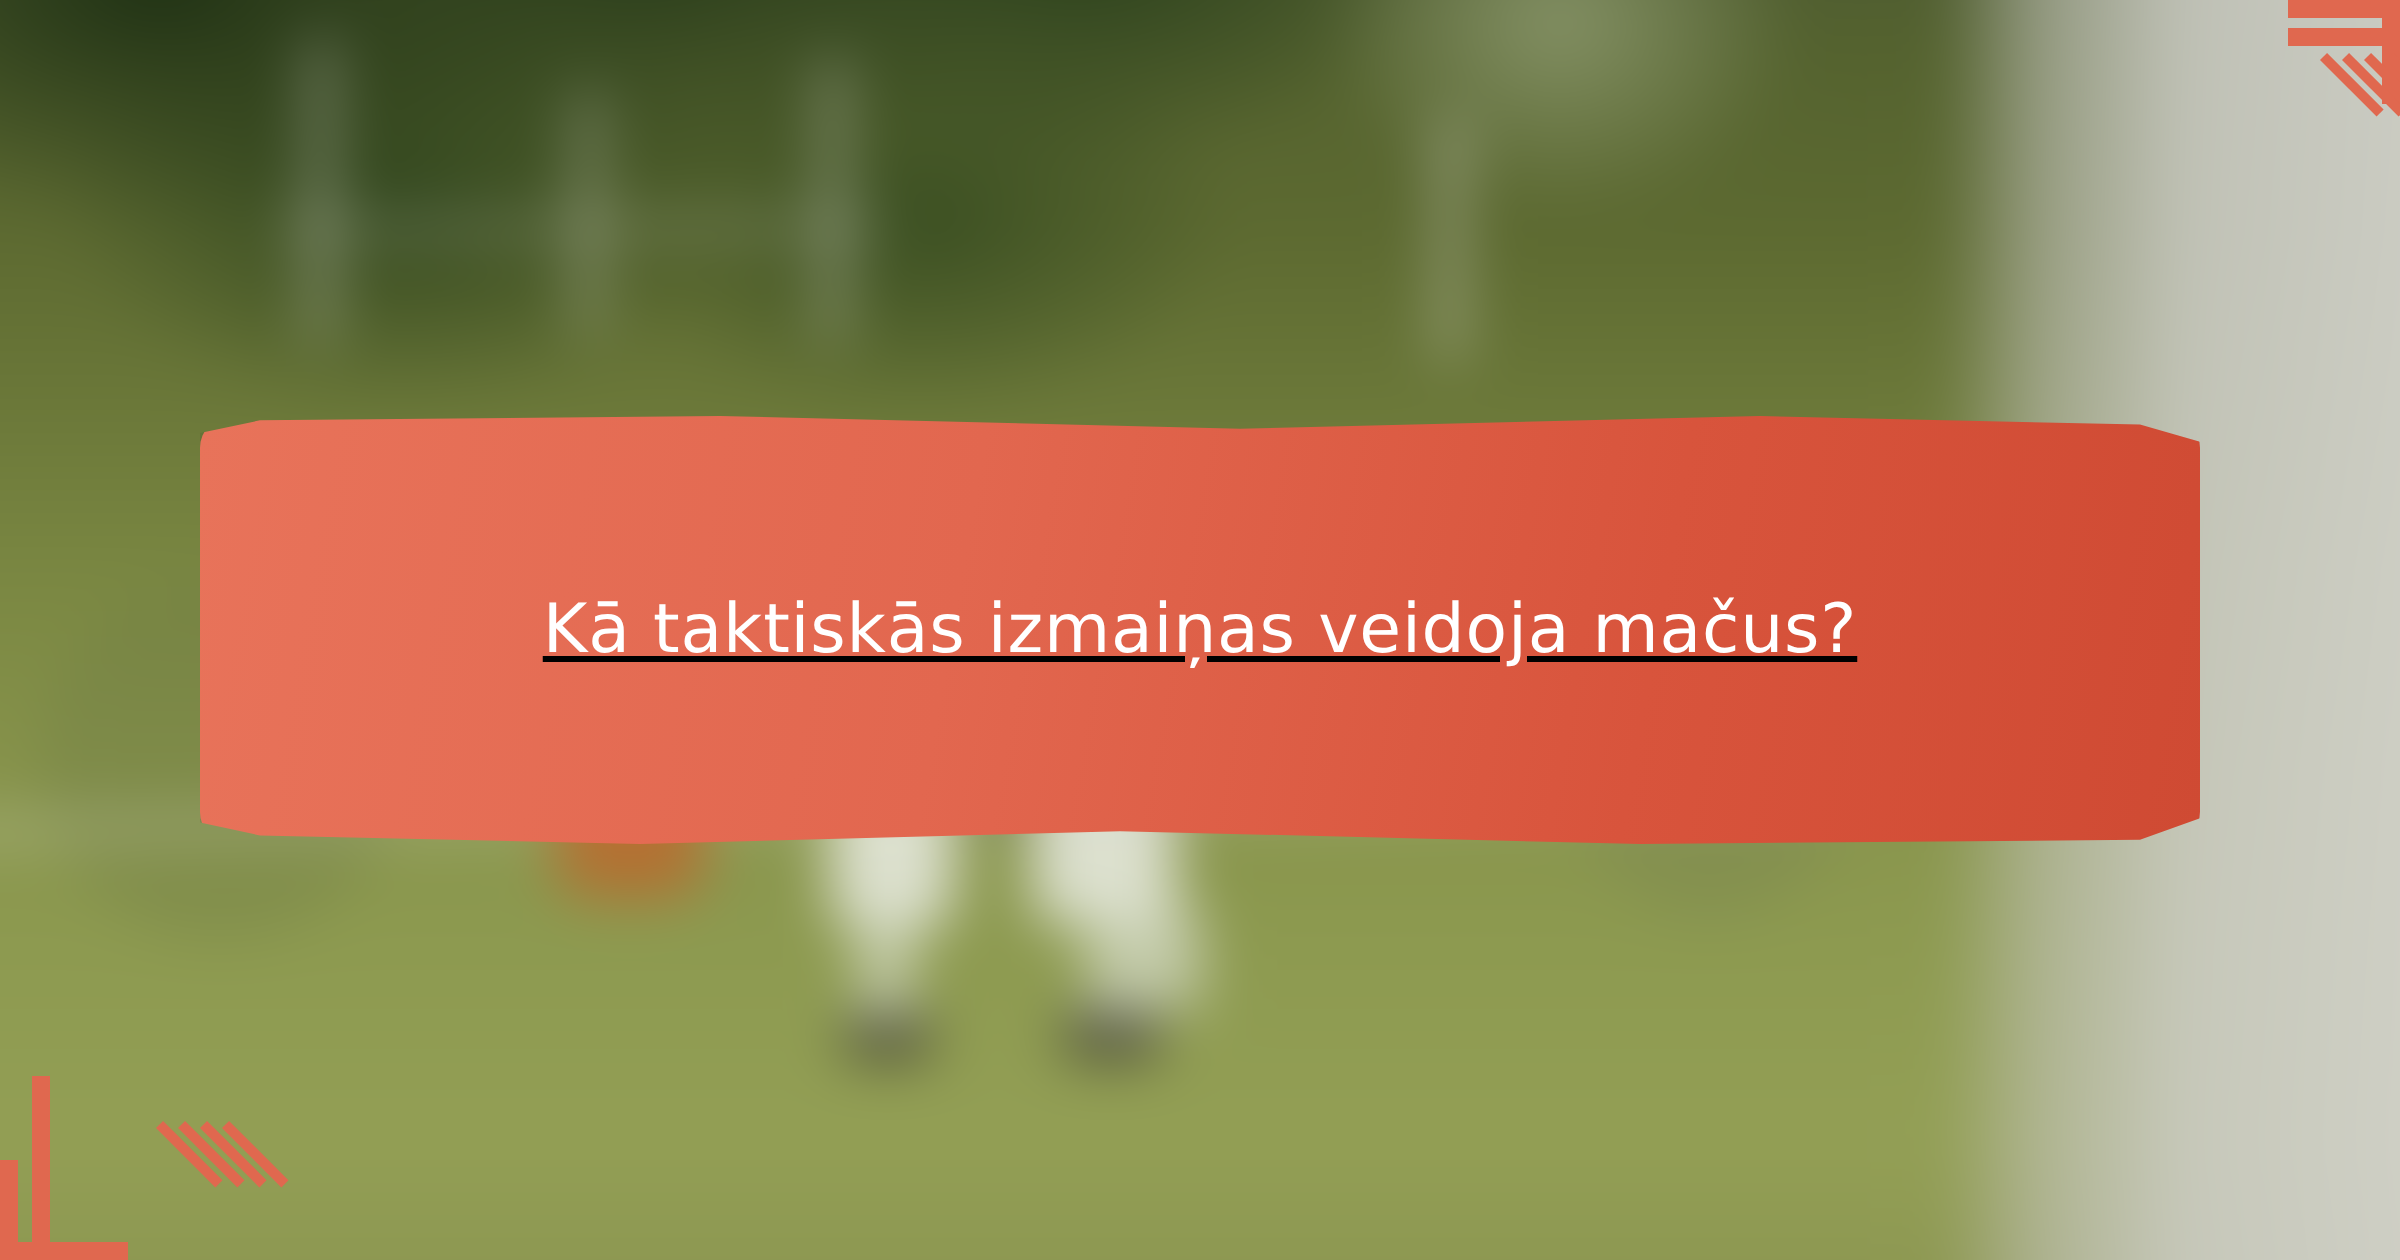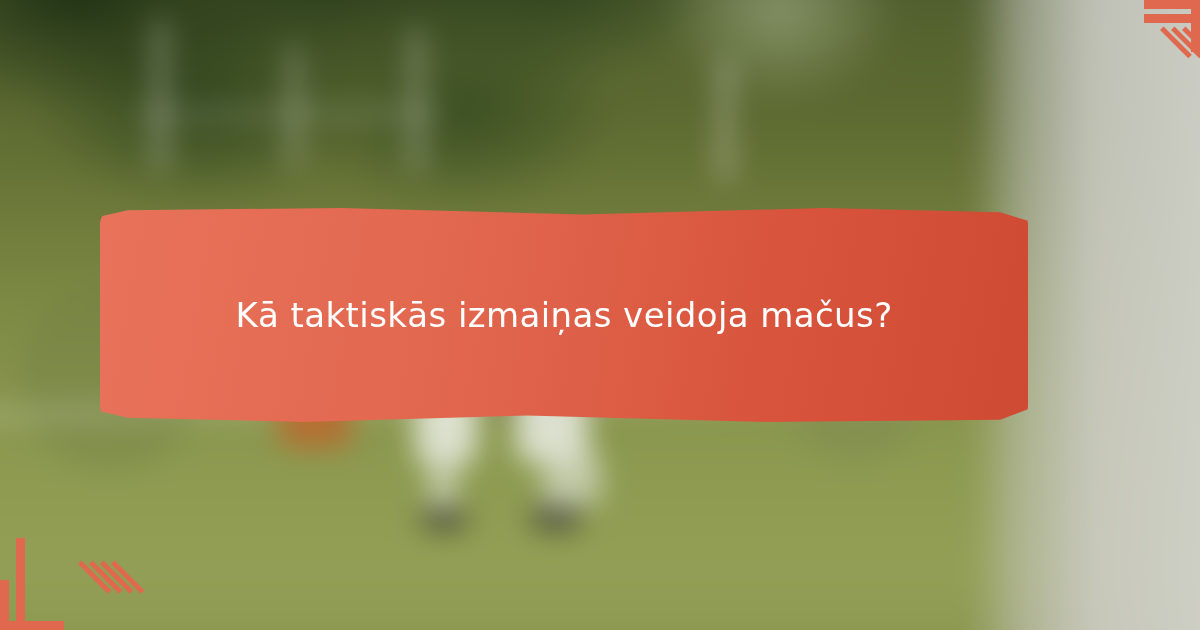--- a/index.html
+++ b/index.html
@@ -152,31 +152,32 @@
   }
   .corner svg { display: block; }
   .corner-tr { right: 0; top: 0; }
   .corner-bl { left: 0; bottom: 0; }
 
   
   .banner {
     position: absolute;
     left: 100px;
     top: 208px;
-    width: 928px;
+    width: 1000px;
     height: 214px;
     border-radius: 16px;
     background: linear-gradient(100deg, #e8735a 0%, #e2674f 38%, #d8543c 72%, #cf4a33 100%);
     box-shadow: 0 2px 14px rgba(0,0,0,0.18);
     clip-path: polygon(
       0% 4%, 3% 1%, 26% 0%, 52% 3%, 78% 0%, 97% 2%, 100% 6%,
       100% 94%, 97% 99%, 72% 100%, 46% 97%, 22% 100%, 3% 98%, 0% 95%);
     display: flex;
     align-items: center;
     justify-content: center;
+    text-decoration: underline;
   }
   .banner-title {
     color: #ffffff;
     font-size: 34px;
     font-weight: 400;
     letter-spacing: 0.4px;
     text-align: center;
     padding: 0 48px;
     line-height: 1.3;
   }

